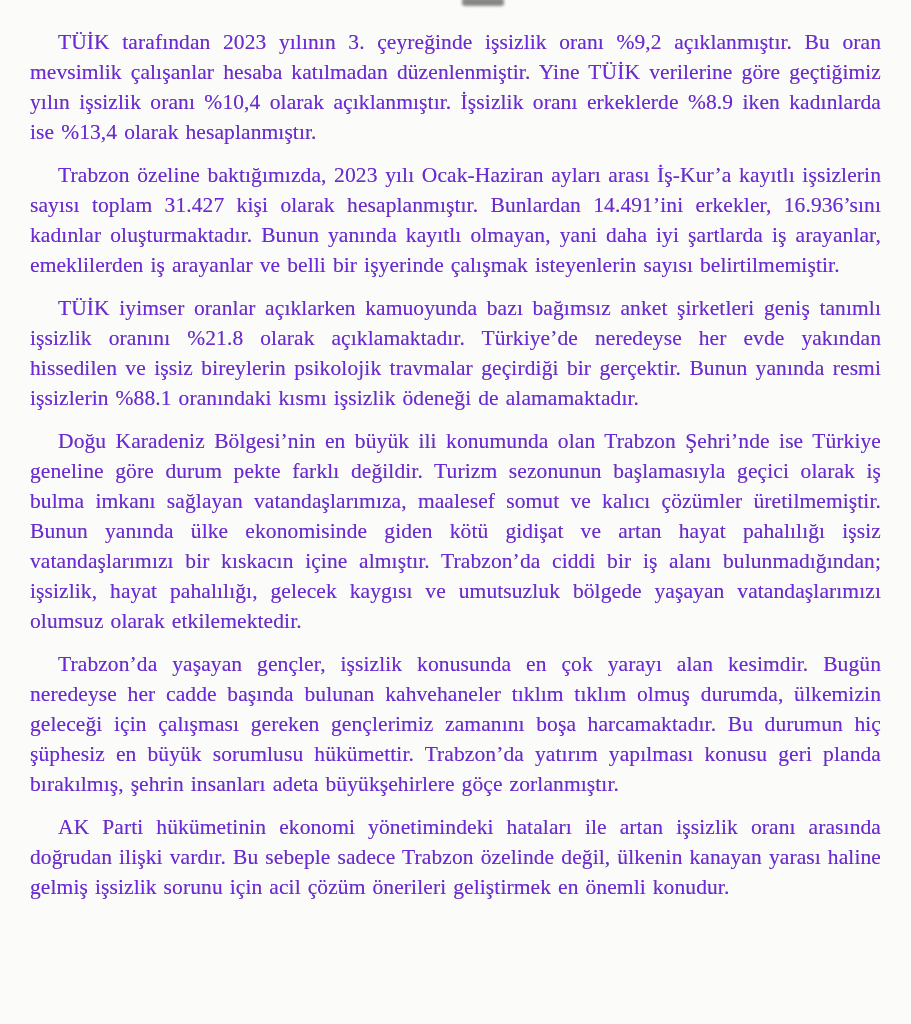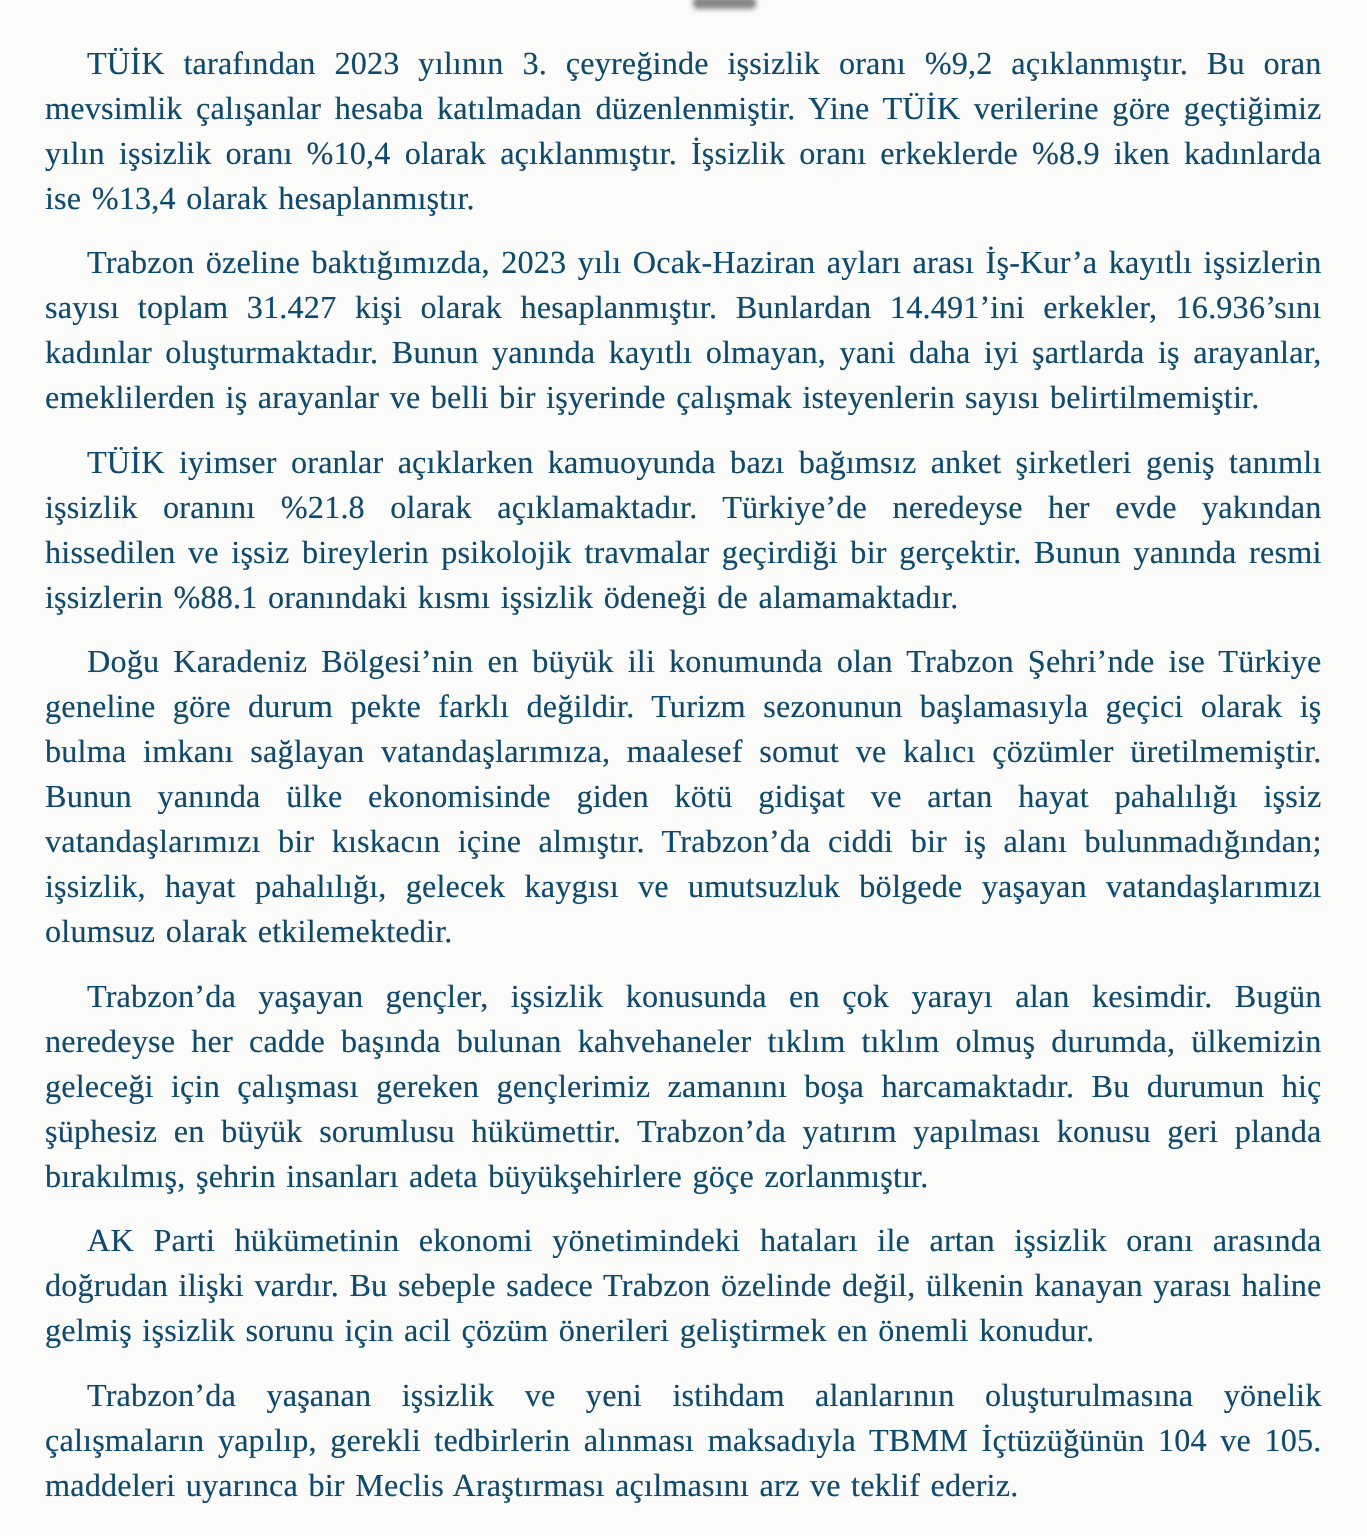--- a/index.html
+++ b/index.html
@@ -40,22 +40,21 @@
     text-align: justify;
     text-indent: 28px;
     word-spacing: 1.5px;
     letter-spacing: 0.1px;
     text-shadow: 0 0 0.6px rgba(40,40,40,0.4);
   }
 </style>
 </head>
 <body style="background: rgb(251, 251, 250);">
 
-<div class="page" style="color: #0c4a6e;">
+<div class="page" style="color: #6d28d9;">
   <div class="scan-smudge"></div>
   <p class="para">TÜİK tarafından 2023 yılının 3. çeyreğinde işsizlik oranı %9,2 açıklanmıştır. Bu oran mevsimlik çalışanlar hesaba katılmadan düzenlenmiştir. Yine TÜİK verilerine göre geçtiğimiz yılın işsizlik oranı %10,4 olarak açıklanmıştır. İşsizlik oranı erkeklerde %8.9 iken kadınlarda ise %13,4 olarak hesaplanmıştır.</p>
   <p class="para">Trabzon özeline baktığımızda, 2023 yılı Ocak-Haziran ayları arası İş-Kur’a kayıtlı işsizlerin sayısı toplam 31.427 kişi olarak hesaplanmıştır. Bunlardan 14.491’ini erkekler, 16.936’sını kadınlar oluşturmaktadır. Bunun yanında kayıtlı olmayan, yani daha iyi şartlarda iş arayanlar, emeklilerden iş arayanlar ve belli bir işyerinde çalışmak isteyenlerin sayısı belirtilmemiştir.</p>
   <p class="para">TÜİK iyimser oranlar açıklarken kamuoyunda bazı bağımsız anket şirketleri geniş tanımlı işsizlik oranını %21.8 olarak açıklamaktadır. Türkiye’de neredeyse her evde yakından hissedilen ve işsiz bireylerin psikolojik travmalar geçirdiği bir gerçektir. Bunun yanında resmi işsizlerin %88.1 oranındaki kısmı işsizlik ödeneği de alamamaktadır.</p>
   <p class="para">Doğu Karadeniz Bölgesi’nin en büyük ili konumunda olan Trabzon Şehri’nde ise Türkiye geneline göre durum pekte farklı değildir. Turizm sezonunun başlamasıyla geçici olarak iş bulma imkanı sağlayan vatandaşlarımıza, maalesef somut ve kalıcı çözümler üretilmemiştir. Bunun yanında ülke ekonomisinde giden kötü gidişat ve artan hayat pahalılığı işsiz vatandaşlarımızı bir kıskacın içine almıştır. Trabzon’da ciddi bir iş alanı bulunmadığından; işsizlik, hayat pahalılığı, gelecek kaygısı ve umutsuzluk bölgede yaşayan vatandaşlarımızı olumsuz olarak etkilemektedir.</p>
   <p class="para">Trabzon’da yaşayan gençler, işsizlik konusunda en çok yarayı alan kesimdir. Bugün neredeyse her cadde başında bulunan kahvehaneler tıklım tıklım olmuş durumda, ülkemizin geleceği için çalışması gereken gençlerimiz zamanını boşa harcamaktadır. Bu durumun hiç şüphesiz en büyük sorumlusu hükümettir. Trabzon’da yatırım yapılması konusu geri planda bırakılmış, şehrin insanları adeta büyükşehirlere göçe zorlanmıştır.</p>
   <p class="para">AK Parti hükümetinin ekonomi yönetimindeki hataları ile artan işsizlik oranı arasında doğrudan ilişki vardır. Bu sebeple sadece Trabzon özelinde değil, ülkenin kanayan yarası haline gelmiş işsizlik sorunu için acil çözüm önerileri geliştirmek en önemli konudur.</p>
-  <p class="para">Trabzon’da yaşanan işsizlik ve yeni istihdam alanlarının oluşturulmasına yönelik çalışmaların yapılıp, gerekli tedbirlerin alınması maksadıyla TBMM İçtüzüğünün 104 ve 105. maddeleri uyarınca bir Meclis Araştırması açılmasını arz ve teklif ederiz.</p>
 </div>
 
 </body></html>

